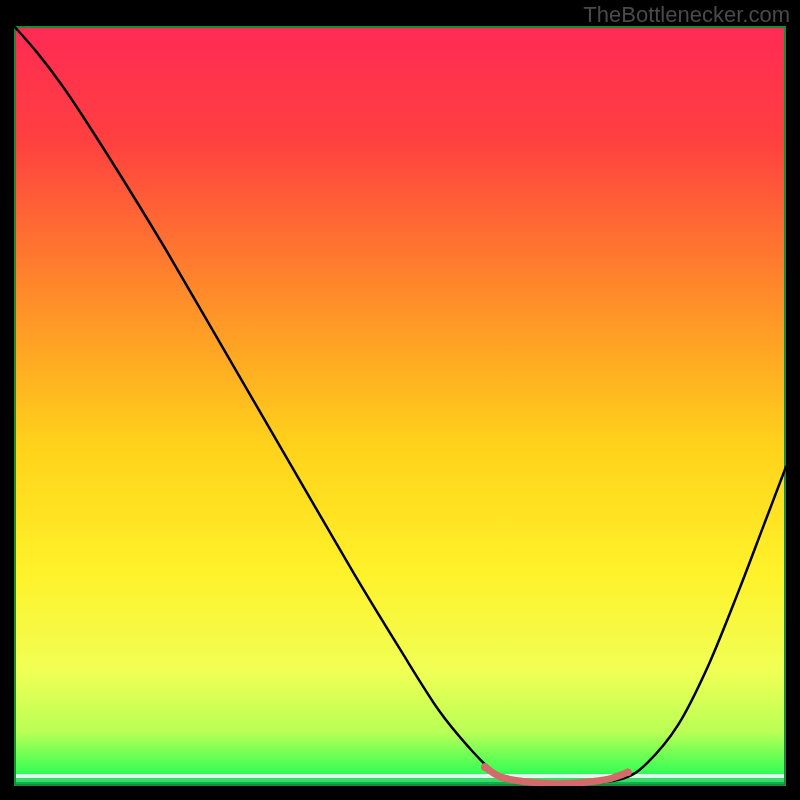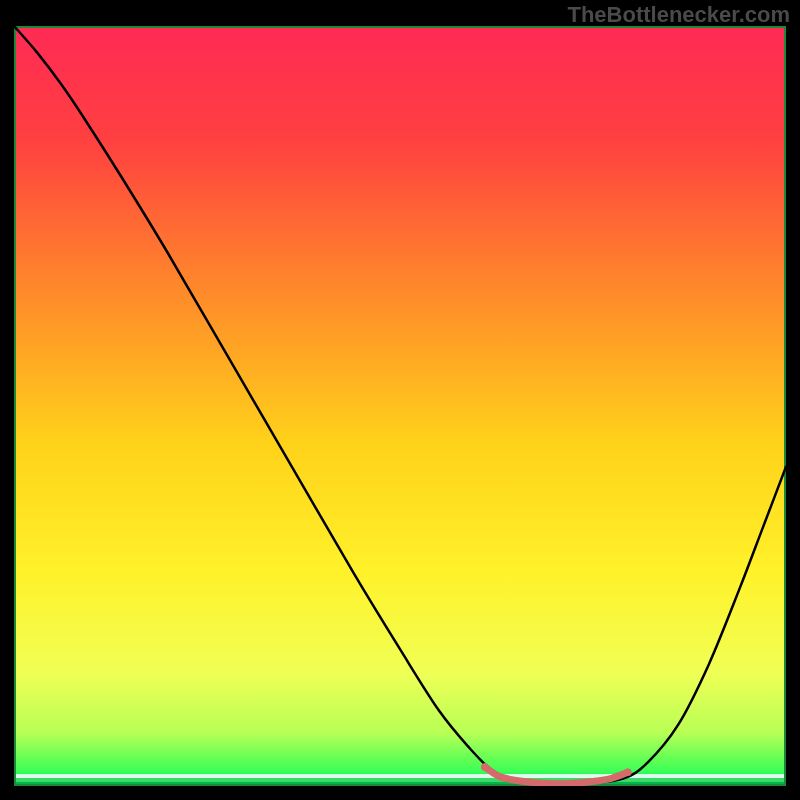--- a/index.html
+++ b/index.html
@@ -8,21 +8,21 @@
     position: relative;
     width: 800px;
     height: 800px;
   }
   .attribution {
     position: absolute;
     top: 2px;
     right: 10px;
     font-family: Arial, sans-serif;
     font-size: 22px;
-    font-weight: bold;
+    font-weight: normal;
     color: #4a4a4a;
     z-index: 10;
   }
   .plot-area {
     position: absolute;
     left: 14px;
     top: 26px;
     width: 772px;
     height: 760px;
   }

